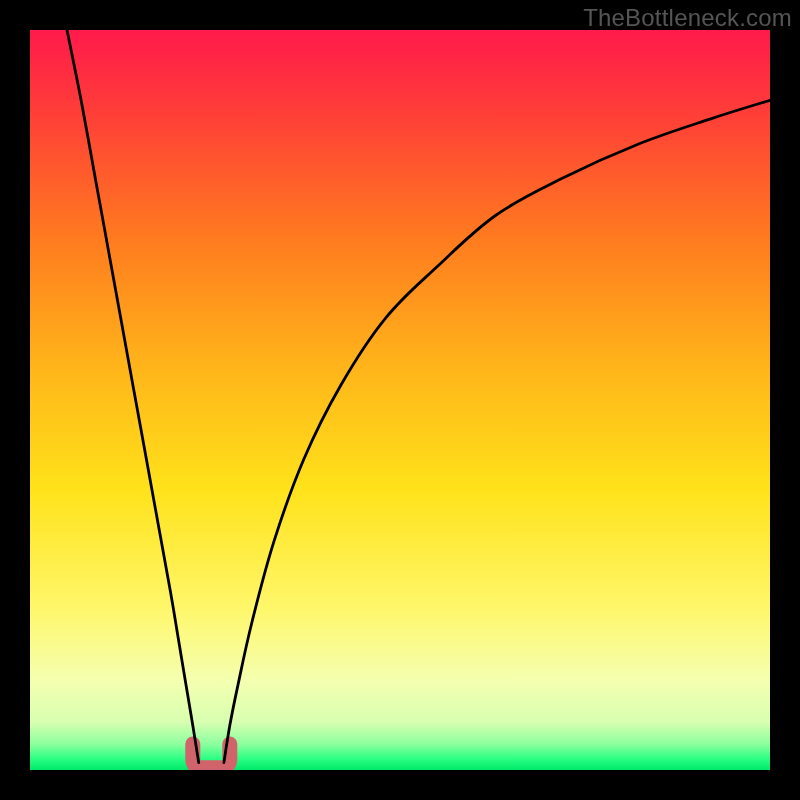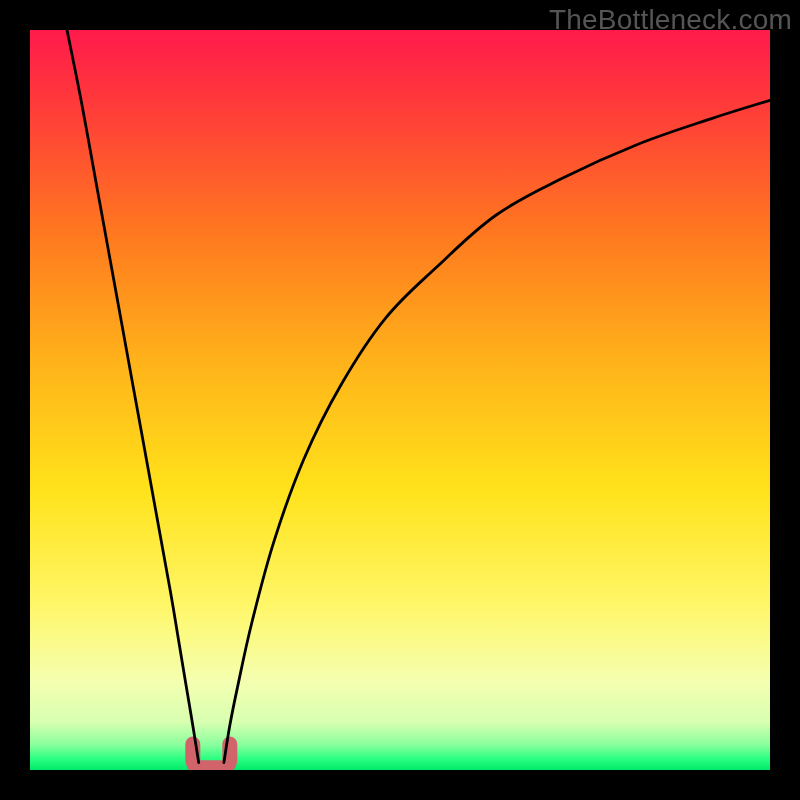--- a/index.html
+++ b/index.html
@@ -24,21 +24,21 @@
     left: 0;
     top: 0;
     width: 740px;
     height: 740px;
   }
   .watermark {
     position: absolute;
     top: 4px;
     right: 8px;
     color: #555;
-    font-size: 28px;
+    font-size: 24px;
     font-weight: 400;
     letter-spacing: 0.2px;
     z-index: 50;
   }
 </style>
 </head>
 <body>
 
 <div class="watermark">TheBottleneck.com</div>
 

